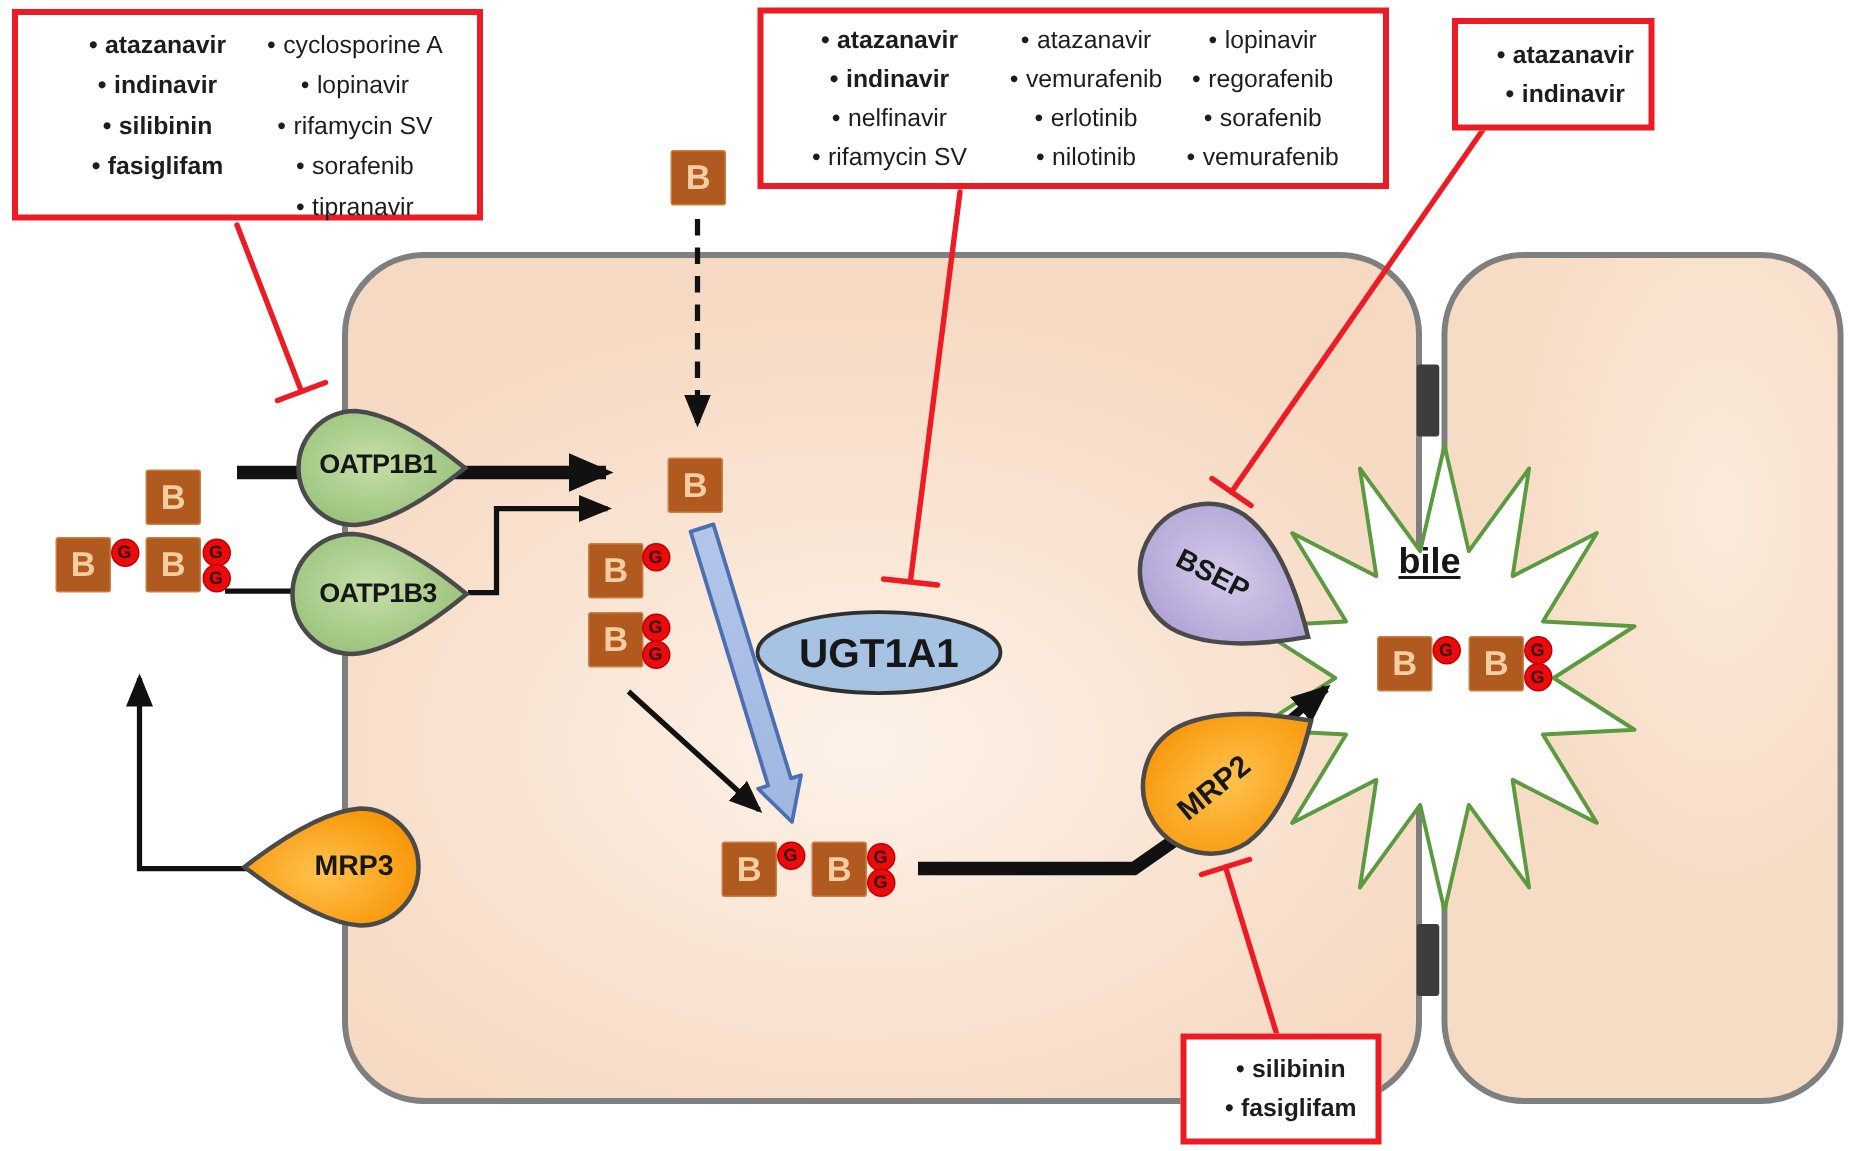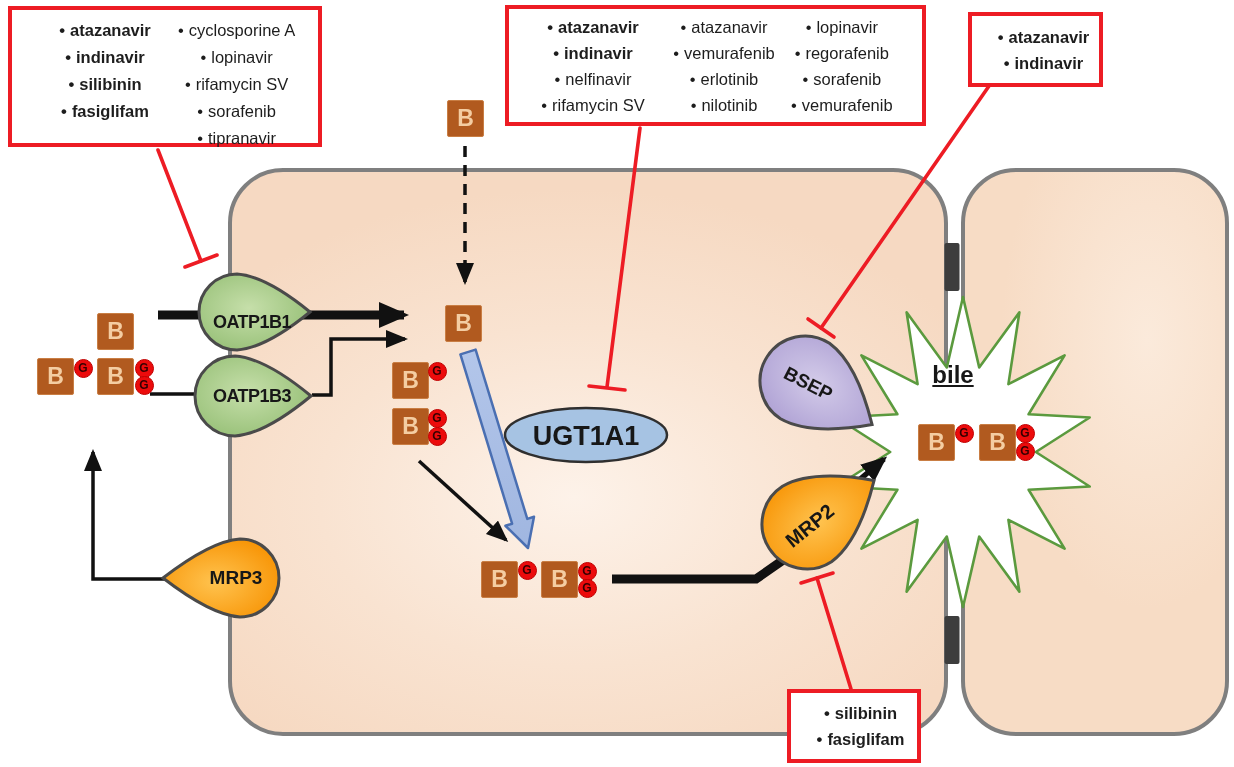--- a/index.html
+++ b/index.html
@@ -112,21 +112,21 @@
       <path d="M185,267 L217,255"></path>
       <path d="M640,128 L607,387"></path>
       <path d="M589,386 L625,390"></path>
       <path d="M989,86 L821,328"></path>
       <path d="M808,319 L834,337"></path>
       <path d="M851,689 L817,578"></path>
       <path d="M801,583 L833,573"></path>
     </g>
   </svg>
 
-  <div class="lbl lbl-oatp" style="left:252px;top:322px;">OATP1B1</div>
+  <div class="lbl lbl-oatp" style="left:252px;top:310px;">OATP1B1</div>
   <div class="lbl lbl-oatp" style="left:252px;top:396px;text-align:right;">OATP1B3</div>
   <div class="lbl lbl-mrp3" style="left:236px;top:578px;">MRP3</div>
   <div class="lbl lbl-bsep" style="left:808px;top:384px;">BSEP</div>
   <div class="lbl lbl-mrp2" style="left:810px;top:526px;">MRP2</div>
   <div class="lbl lbl-ugt" style="left:586px;top:436px;">UGT1A1</div>
   <div class="lbl lbl-bile" style="left:953px;top:375px;">bile</div>
 
   <div class="bmol" style="left:97px;top:313px;">B</div>
   <div class="bmol" style="left:37px;top:358px;">B</div>
   <div class="bmol" style="left:97px;top:358px;">B</div>

